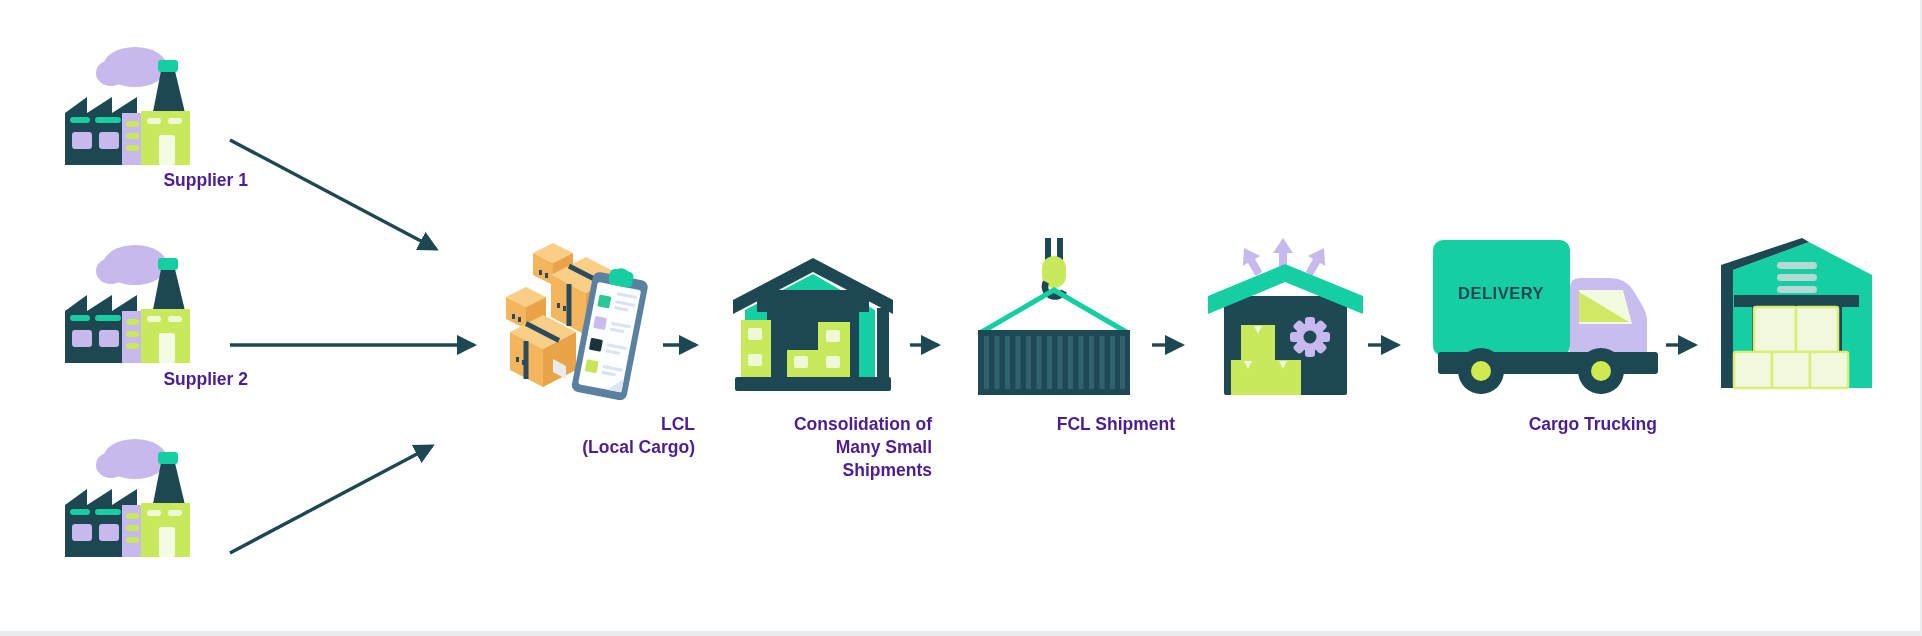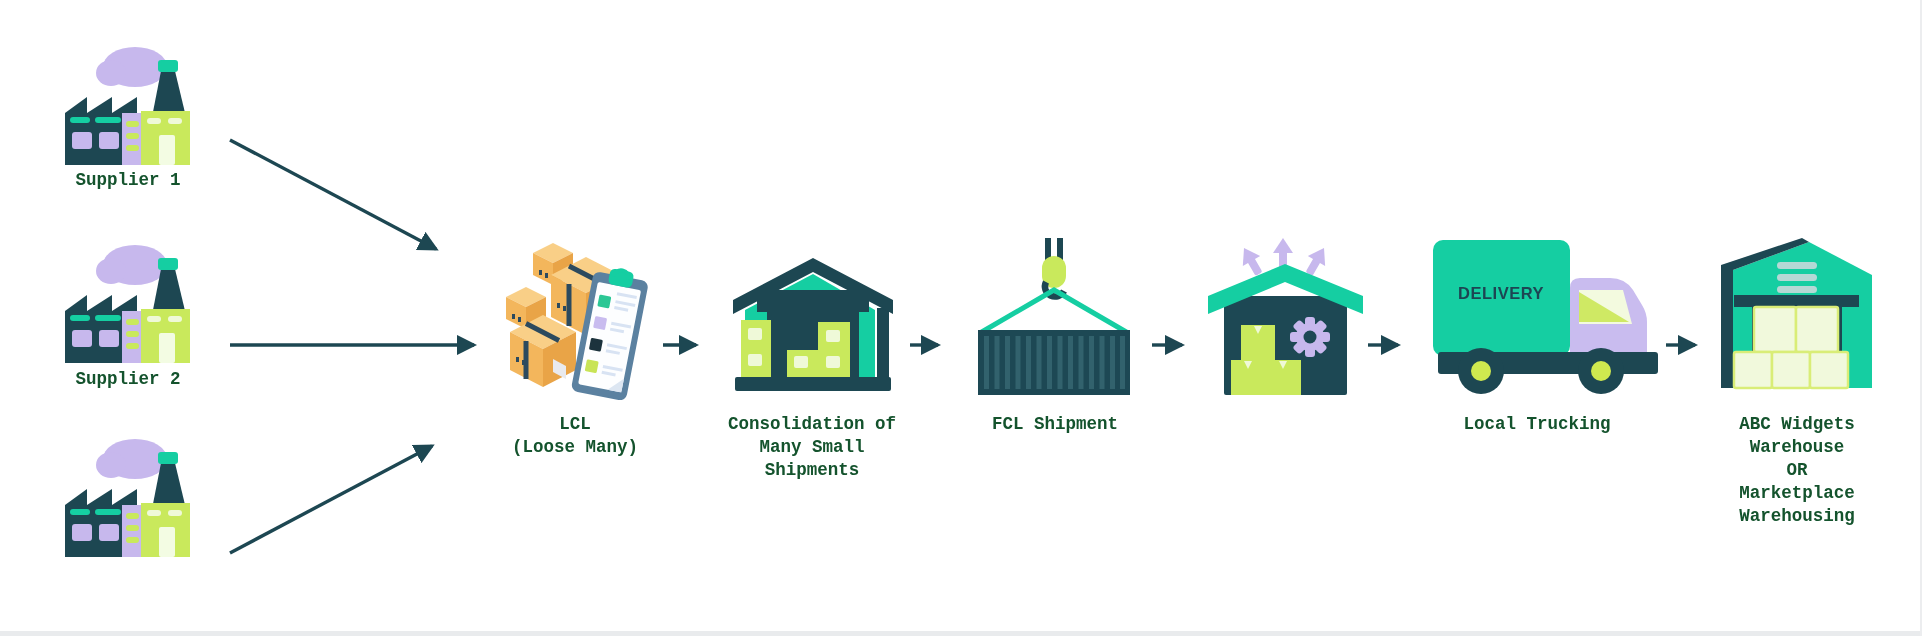--- a/index.html
+++ b/index.html
@@ -1,20 +1,20 @@
 <!DOCTYPE html>
 <html><head>
 <meta charset="utf-8">
 <style>
   html,body{margin:0;padding:0;background:#fff;}
   .stage{position:relative;width:1922px;height:636px;background:#ffffff;overflow:hidden;
          font-family:"Liberation Sans",sans-serif;}
   .icon-abs{position:absolute;}
-  .label{position:absolute;transform:translateX(-50%);text-align:center;font-weight:bold;
-         font-size:17.5px;line-height:23px;color:#14532d;white-space:pre-line;width:240px;font-family:Liberation Mono, monospace;}
+  .label{position:absolute;transform:translateX(-50%);text-align:right;font-weight:bold;
+         font-size:17.5px;line-height:23px;color:#4c1d95;white-space:pre-line;width:240px;}
   .arrow-layer{position:absolute;left:0;top:0;}
   .edge-bottom{position:absolute;left:0;bottom:0;width:1922px;height:5px;background:#E9EBED;}
   .edge-right{position:absolute;right:0;top:0;width:2px;height:636px;background:#ECEDEF;}
 </style>
 </head>
 <body>
 
 <div class="stage">
 
   <svg class="arrow-layer" width="1922" height="636" viewBox="0 0 1922 636">
@@ -257,27 +257,22 @@
       <rect x="75" y="69" width="42" height="45" rx="2"></rect>
       <rect x="13" y="114" width="38" height="36" rx="2"></rect>
       <rect x="51" y="114" width="38" height="36" rx="2"></rect>
       <rect x="89" y="114" width="38" height="36" rx="2"></rect>
     </g>
   </svg>
 
   <div class="label" style="left:128px;top:169px">Supplier 1</div>
   <div class="label" style="left:128px;top:368px">Supplier 2</div>
   <div class="label" style="left:575px;top:413px">LCL
-(Loose Many)</div>
+(Local Cargo)</div>
   <div class="label" style="left:1055px;top:413px">FCL Shipment</div>
   <div class="label" style="left:812px;top:413px">Consolidation of
 Many Small
 Shipments</div>
-  <div class="label" style="left:1537px;top:413px">Local Trucking</div>
-  <div class="label" style="left:1797px;top:413px">ABC Widgets
-Warehouse
-OR
-Marketplace
-Warehousing</div>
+  <div class="label" style="left:1537px;top:413px">Cargo Trucking</div>
 
   <div class="edge-bottom"></div>
   <div class="edge-right"></div>
 </div>
 
 </body></html>

